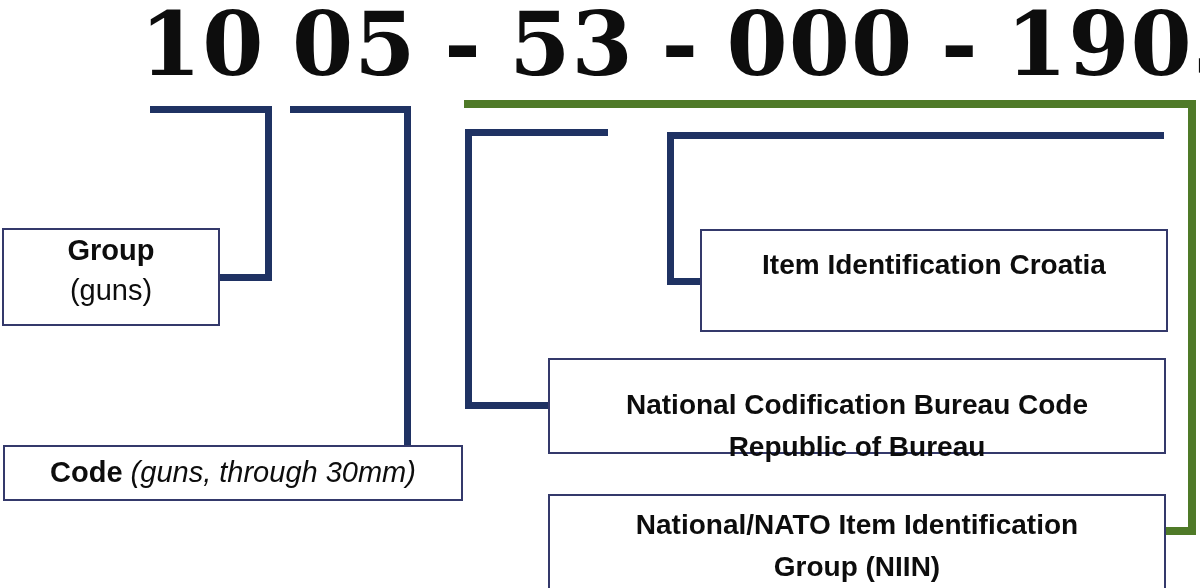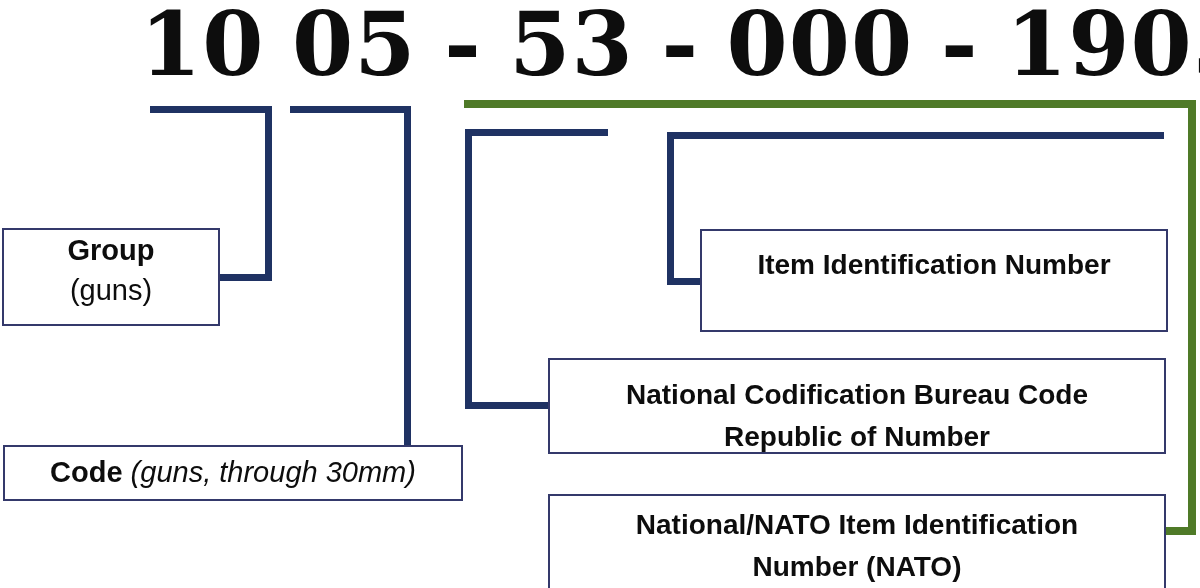--- a/index.html
+++ b/index.html
@@ -61,21 +61,21 @@
     border:2px solid var(--box-border);
     box-sizing:border-box;
     text-align:center;
     color:var(--text);
   }
   .b{font-weight:bold;}
   .pre{white-space:pre-wrap;font-style:italic;}
   .group-box{left:2px;top:228px;width:218px;height:98px;font-size:29px;padding-top:0;line-height:40px;}
   .class-box{left:3px;top:445px;width:460px;height:56px;font-size:29px;line-height:51px;white-space:nowrap;}
   .iin-box  {left:700px;top:229px;width:468px;height:103px;font-size:28px;font-weight:bold;padding-top:13px;line-height:42px;}
-  .ncb-box  {left:548px;top:358px;width:618px;height:96px;font-size:28px;font-weight:bold;padding-top:14px;line-height:42px;}
+  .ncb-box  {left:548px;top:358px;width:618px;height:96px;font-size:28px;font-weight:bold;padding-top:24px;line-height:42px;}
   .niin-box {left:548px;top:494px;width:618px;height:98px;font-size:28px;font-weight:bold;padding-top:8px;line-height:42px;}
 </style>
 </head>
 <body>
 
 <div class="canvas">
 
   <div class="nsn-title">10 05 - 53 - 000 - 1903</div>
 
   <div class="ln navy g-h1"></div>
@@ -100,26 +100,26 @@
   <div class="box group-box">
     <div><span class="b">Group</span></div>
     <div>(guns)</div>
   </div>
 
   <div class="box class-box">
     <span class="b">Code</span><span class="pre"> (guns, through 30mm)</span>
   </div>
 
   <div class="box iin-box">
-    <div>Item Identification Number</div>
+    <div>Item Identification Croatia</div>
   </div>
 
   <div class="box ncb-box">
     <div>National Codification Bureau Code</div>
-    <div>Republic of Number</div>
+    <div>Republic of Bureau</div>
   </div>
 
   <div class="box niin-box">
     <div>National/NATO Item Identification</div>
-    <div>Number (NATO)</div>
+    <div>Group (NIIN)</div>
   </div>
 
 </div>
 
 </body></html>

